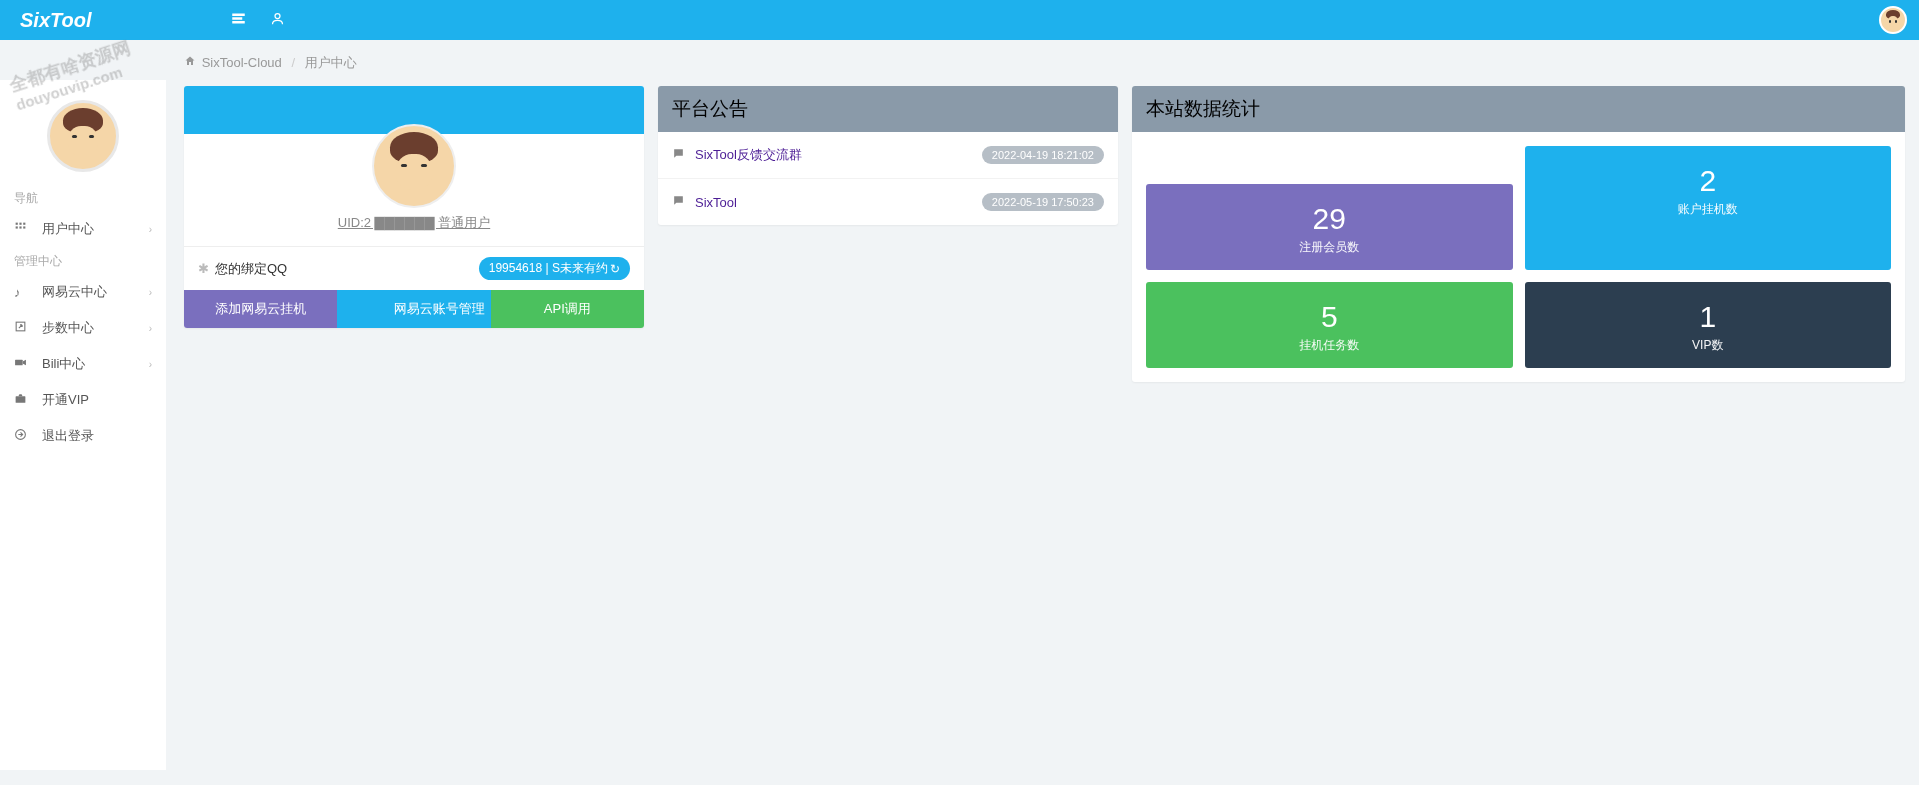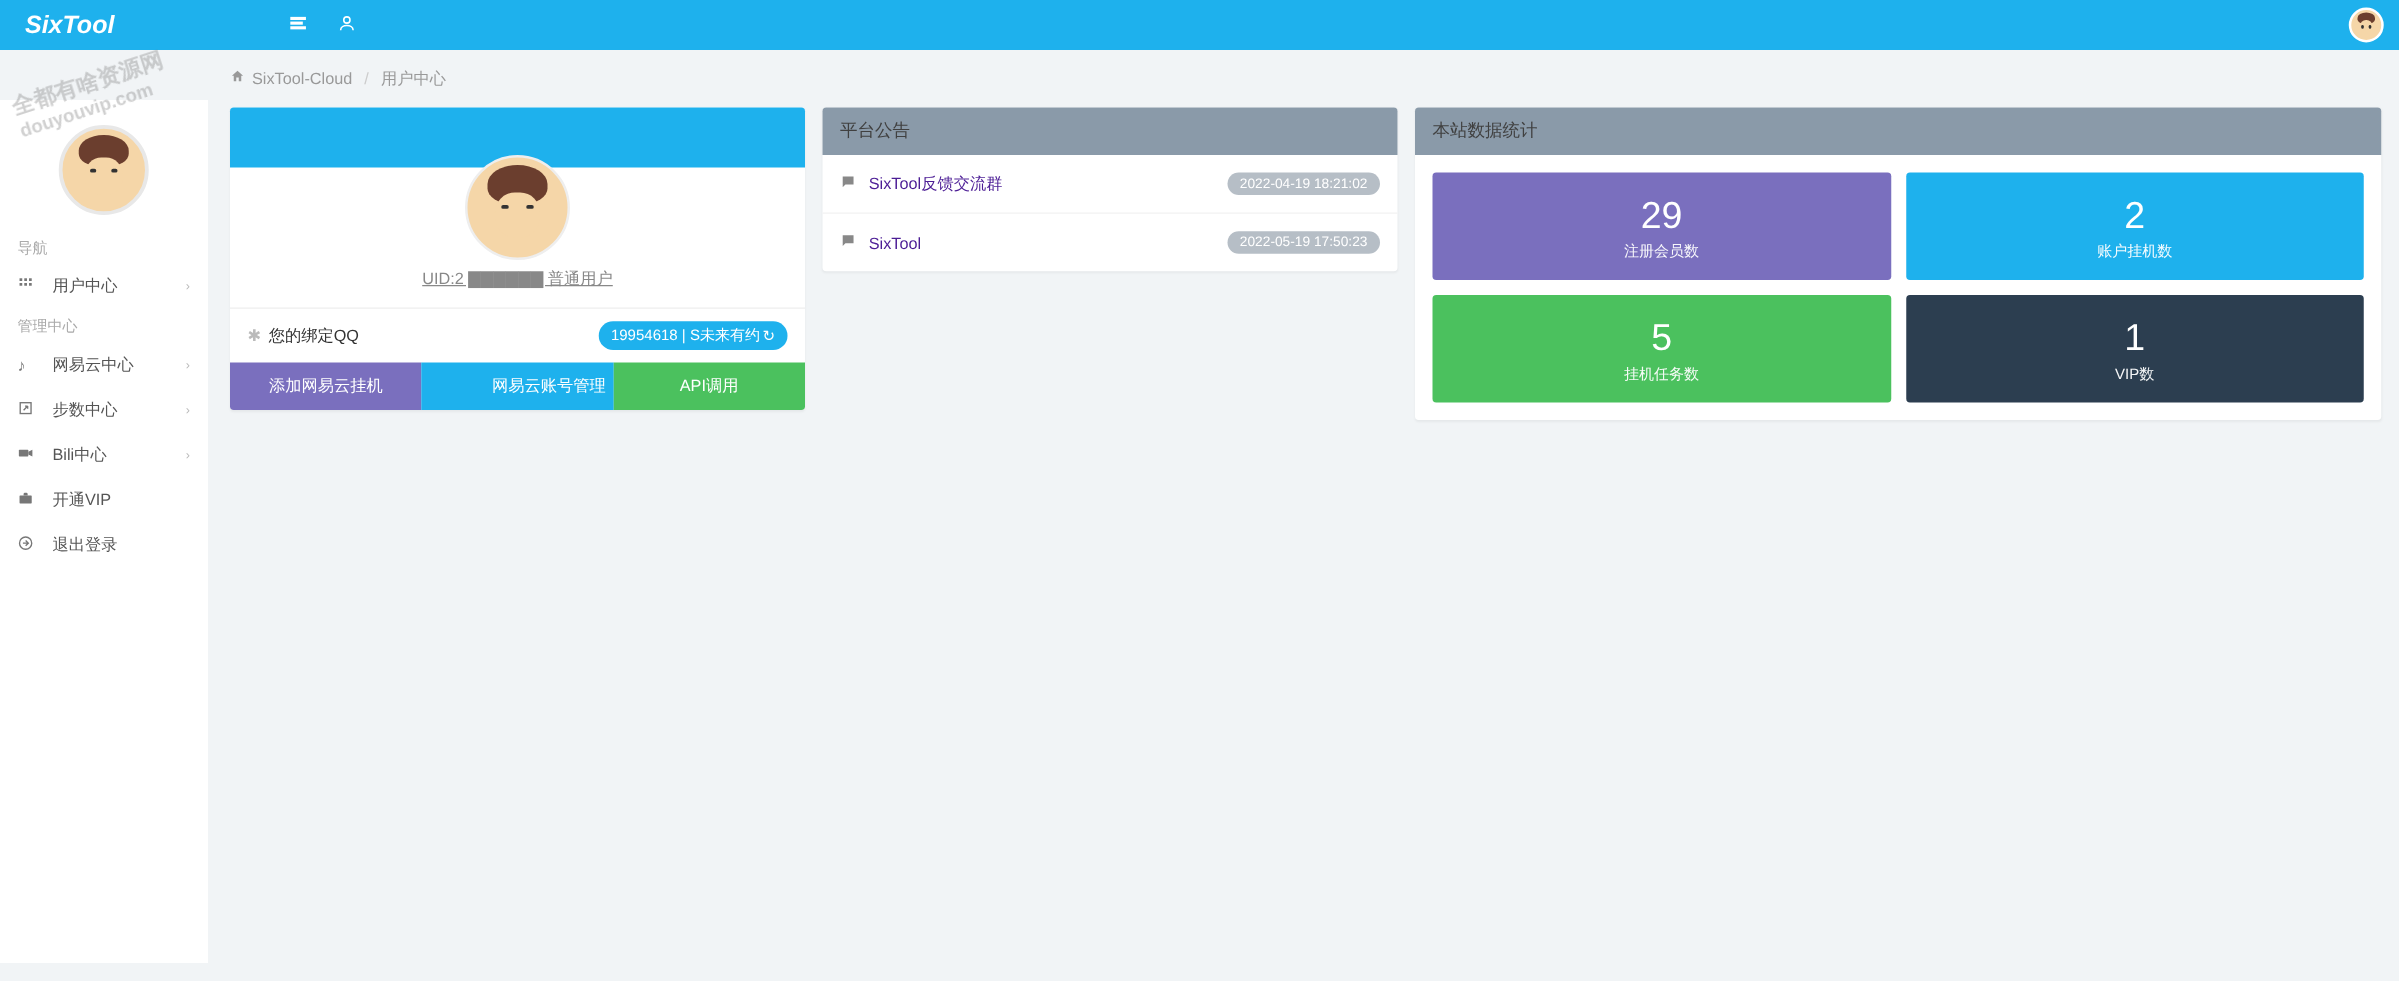--- a/index.html
+++ b/index.html
@@ -28,21 +28,21 @@
 .breadcrumb .sep { margin: 0 6px; color: #ccc; }
 .breadcrumb .home-icon { margin-right: 2px; }
 .breadcrumb a { color: #999; text-decoration: none; }
 
 .row { display: flex; gap: 14px; align-items: flex-start; }
 .col-left { flex: 0 0 460px; }
 .col-mid { flex: 0 0 460px; }
 .col-right { flex: 1; }
 
 .card { background: #fff; border-radius: 3px; box-shadow: 0 1px 2px rgba(0,0,0,0.05); }
-.card-header { background: #8a9aa9; color: #404040; padding: 10px 14px; font-size: 14px; border-radius: 3px 3px 0 0; }
+.card-header { background: #8a9aa9; color: #000000; padding: 10px 14px; font-size: 19px; border-radius: 3px 3px 0 0; }
 .card-body { padding: 0; }
 
 
 .profile-banner { height: 48px; background: #1eb1ed; border-radius: 3px 3px 0 0; }
 .profile-avatar-wrap { text-align: center; margin-top: -10px; }
 .profile-avatar { width: 84px; height: 84px; border-radius: 50%; background: #f5d6a8; margin: 0 auto; border: 2px solid #eee; position: relative; overflow: hidden; }
 .profile-uid { text-align: center; color: #888; font-size: 13px; padding: 6px 0 14px; text-decoration: underline; }
 .profile-qq-row { display: flex; align-items: center; padding: 10px 14px; border-top: 1px solid #eee; font-size: 13px; }
 .profile-qq-row .star { color: #bbb; margin-right: 6px; }
 .badge-pill { background: #1eb1ed; color: #fff; font-size: 12px; padding: 3px 10px; border-radius: 12px; margin-left: auto; display: flex; align-items: center; gap: 2px; }
@@ -57,21 +57,21 @@
 .announce-item:last-child { border-bottom: none; }
 .announce-item .chat-icon { color: #888; margin-right: 10px; font-size: 13px; }
 .announce-item .title { color: #4c1d95; font-size: 13px; }
 .announce-item .time { margin-left: auto; background: #b6bec6; color: #fff; font-size: 11px; padding: 3px 10px; border-radius: 10px; }
 
 
 .stats-grid { display: grid; grid-template-columns: 1fr 1fr; gap: 12px; padding: 14px; }
 .stat-box { border-radius: 3px; color: #fff; text-align: center; padding: 18px 10px 14px; }
 .stat-box .num { font-size: 30px; font-weight: 300; line-height: 1.1; }
 .stat-box .lbl { font-size: 12px; margin-top: 4px; opacity: 0.95; }
-.stat-purple { background: #7a6fbe; }
+.stat-purple { background: #7a6fbe; margin-top: 38px; }
 .stat-cyan { background: #1eb1ed; }
 .stat-green { background: #4bc15e; }
 .stat-dark { background: #2c3e50; }
 
 
 .face { position: absolute; inset: 0; }
 .face::before { content: ""; position: absolute; top: 8%; left: 20%; right: 20%; height: 38%; background: #6b3e2e; border-radius: 50% 50% 40% 40%; }
 .face::after { content: ""; position: absolute; top: 35%; left: 28%; right: 28%; bottom: 20%; background: #f5d6a8; border-radius: 45%; }
 .eyes { position: absolute; top: 48%; left: 0; right: 0; display: flex; justify-content: center; gap: 18%; }
 .eyes span { width: 7%; height: 3px; background: #333; border-radius: 2px; }

